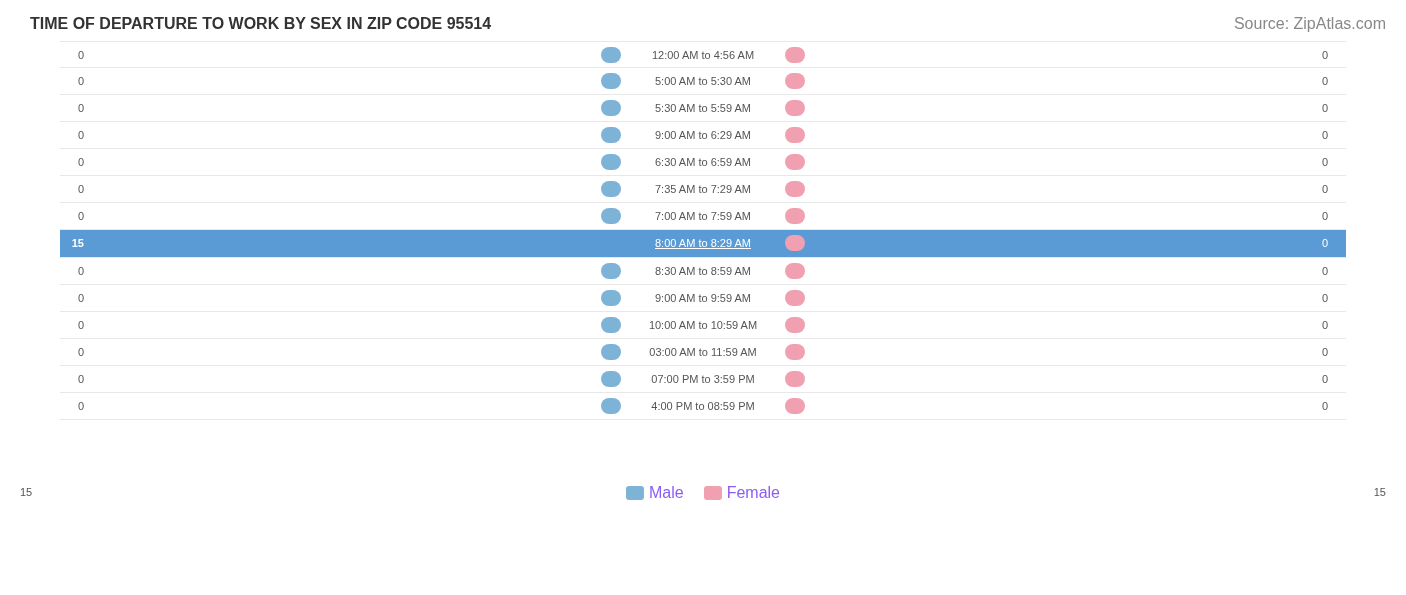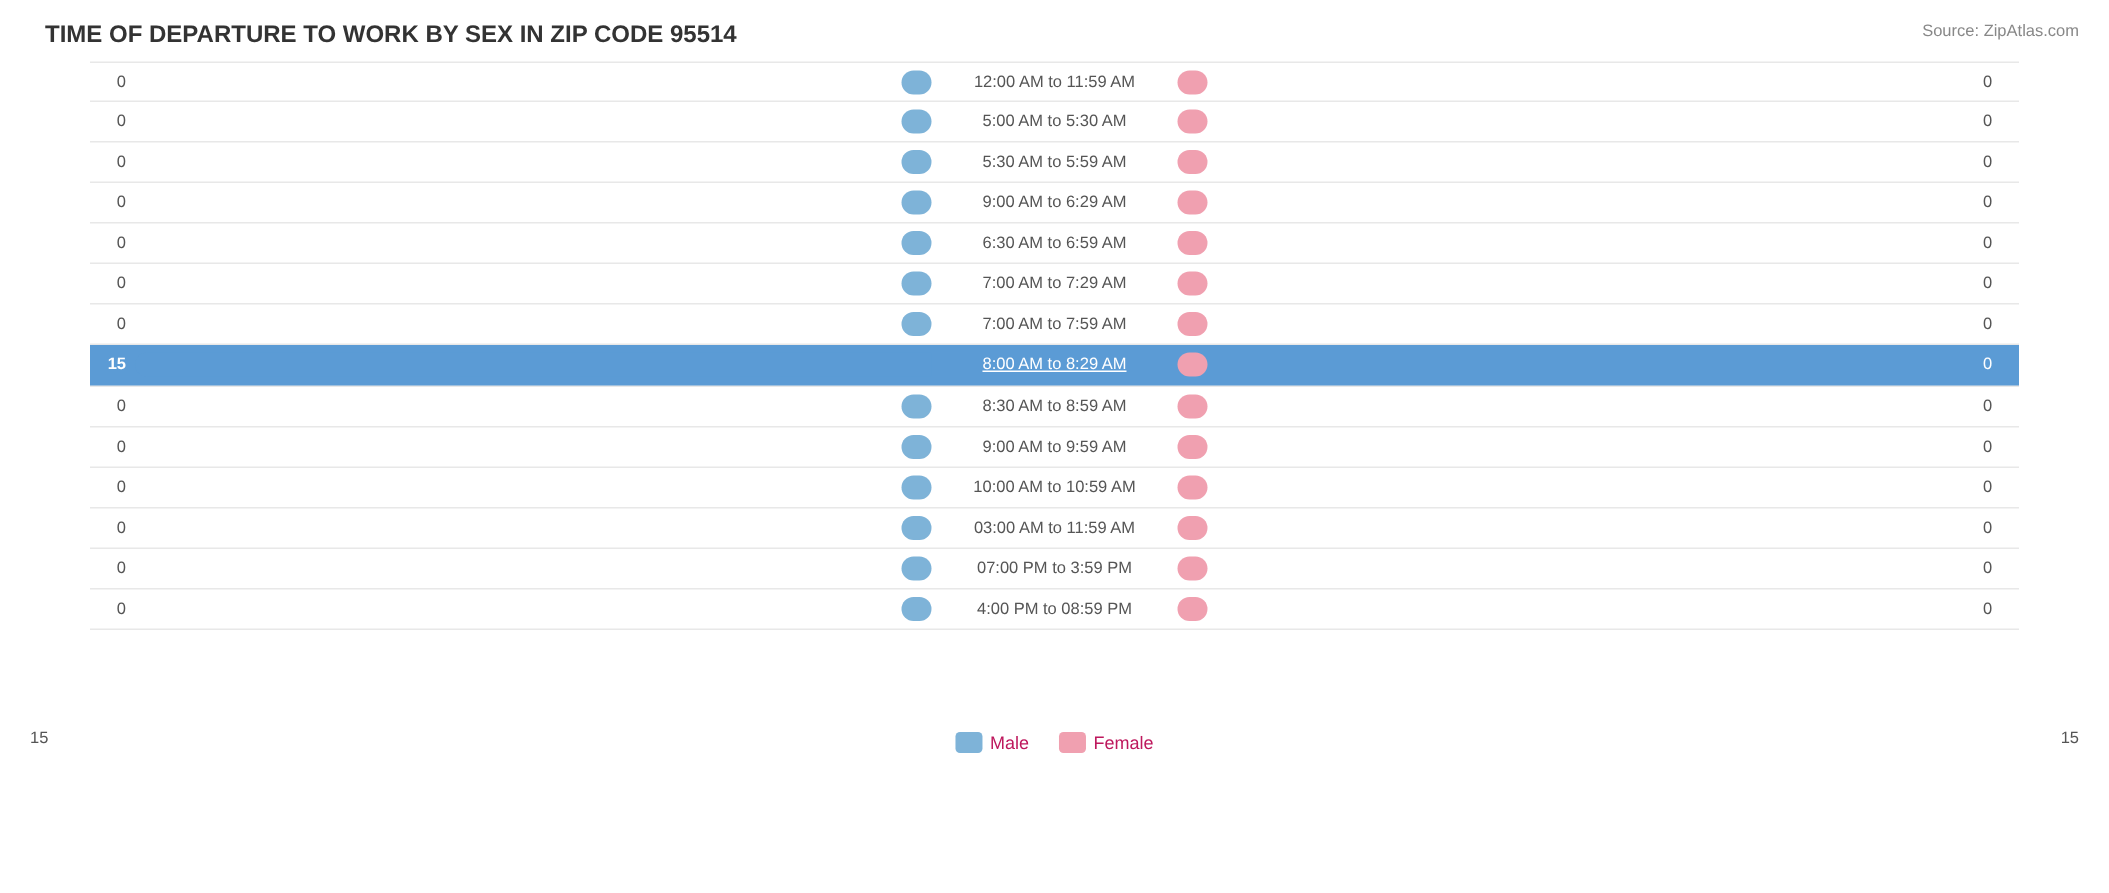--- a/index.html
+++ b/index.html
@@ -21,21 +21,21 @@
       font-weight: bold;
       color: #333;
       text-align: left;
       margin-bottom: 8px;
       padding-left: 10px;
     }
     .source-label {
       position: absolute;
       top: 15px;
       right: 20px;
-      font-size: 11px;
+      font-size: 16px;
       color: #888;
     }
     .chart-area {
       position: relative;
       width: 100%;
       height: calc(100% - 60px);
     }
     .rows-area {
       position: absolute;
       left: 40px;
@@ -124,22 +124,22 @@
       color: #fff;
     }
     .legend-area {
       position: absolute;
       bottom: 2px;
       left: 50%;
       transform: translateX(-50%);
       display: flex;
       align-items: center;
       gap: 20px;
-      font-size: 12px;
-      color: #be185d;
+      font-size: 16px;
+      color: #8b5cf6;
     }
     .legend-item {
       display: flex;
       align-items: center;
       gap: 5px;
     }
     .legend-swatch {
       width: 18px;
       height: 14px;
       border-radius: 3px;
@@ -166,21 +166,21 @@
   <div class="chart-title">TIME OF DEPARTURE TO WORK BY SEX IN ZIP CODE 95514</div>
   <div class="source-label">Source: ZipAtlas.com</div>
 
   <div class="chart-area">
     <div class="rows-area" id="rows-area">
     <div class="bar-row">
           <div class="left-value">0</div>
           <div class="male-bar-area">
             <div class="male-bar zero-bar"></div>
           </div>
-          <div class="label-center">12:00 AM to 11:59 AM</div>
+          <div class="label-center">12:00 AM to 4:56 AM</div>
           <div class="female-bar-area">
             <div class="female-bar zero-bar"></div>
           </div>
           <div class="right-value">0</div>
         </div>
         <div class="bar-row">
           <div class="left-value">0</div>
           <div class="male-bar-area">
             <div class="male-bar zero-bar"></div>
           </div>
@@ -221,21 +221,21 @@
           <div class="female-bar-area">
             <div class="female-bar zero-bar"></div>
           </div>
           <div class="right-value">0</div>
         </div>
         <div class="bar-row">
           <div class="left-value">0</div>
           <div class="male-bar-area">
             <div class="male-bar zero-bar"></div>
           </div>
-          <div class="label-center">7:00 AM to 7:29 AM</div>
+          <div class="label-center">7:35 AM to 7:29 AM</div>
           <div class="female-bar-area">
             <div class="female-bar zero-bar"></div>
           </div>
           <div class="right-value">0</div>
         </div>
         <div class="bar-row">
           <div class="left-value">0</div>
           <div class="male-bar-area">
             <div class="male-bar zero-bar"></div>
           </div>

